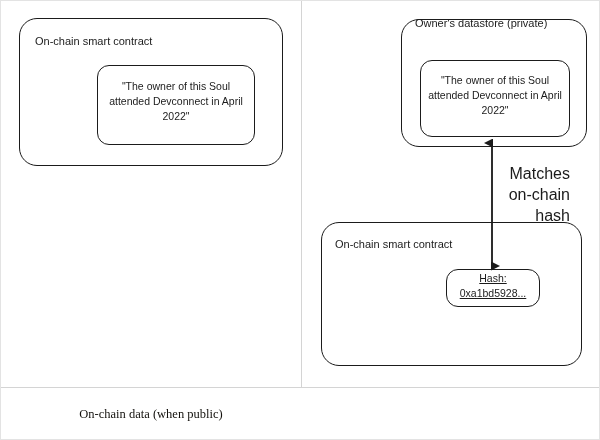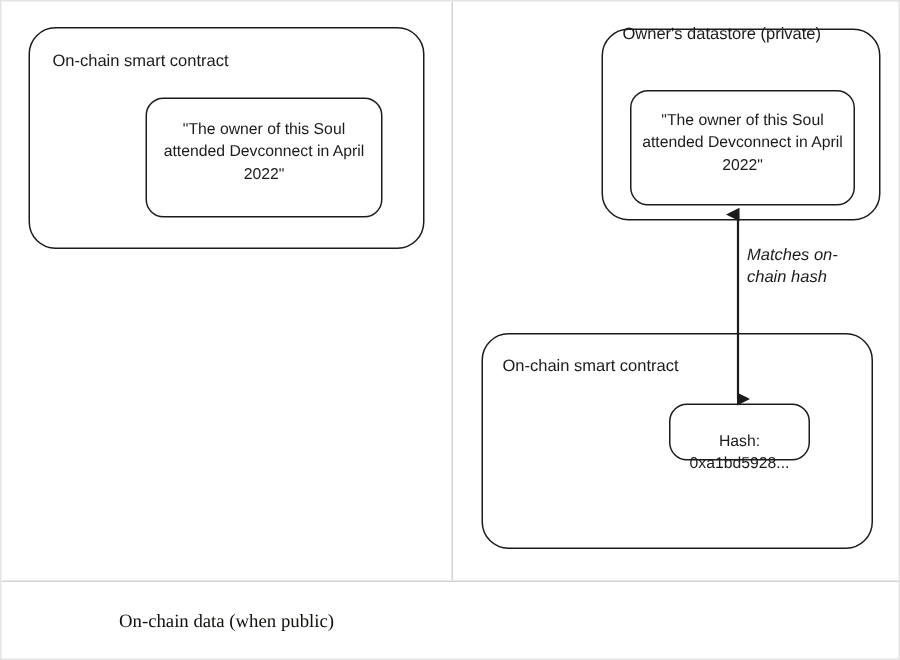--- a/index.html
+++ b/index.html
@@ -87,41 +87,40 @@
 
   
   #datastore-box       { left: 99px;  top: 18px;  width: 186px; height: 128px; }
   #datastore-title     { left: 113px; top: 16px; }
   #right-claim-box     { left: 118px; top: 59px;  width: 150px; height: 77px; }
   #right-claim-text    { top: 12px; }
 
   #right-contract-box  { left: 19px;  top: 221px; width: 261px; height: 144px; }
   #right-contract-title{ left: 33px;  top: 237px; }
   #hash-box            { left: 144px; top: 268px; width: 94px; height: 38px; }
-  #hash-text           { top: 17px; }
+  #hash-text           { top: 1px; text-decoration: underline; }
 
   
   .arrow-layer {
     position: absolute;
     left: 0;
     top: 0;
     width: 299px;
     height: 386px;
     pointer-events: none;
   }
   .arrow-label {
     position: absolute;
     left: 196px;
     top: 162px;
     width: 72px;
-    text-align: left;
-    font-size: 11px;
+    text-align: right;
+    font-size: 16px;
     line-height: 1.32;
     color: #1b1b1b;
-    font-style: italic;
   }
 
   
   .caption {
     position: absolute;
     top: 387px;
     height: 53px;
     display: flex;
     align-items: center;
     justify-content: center;

